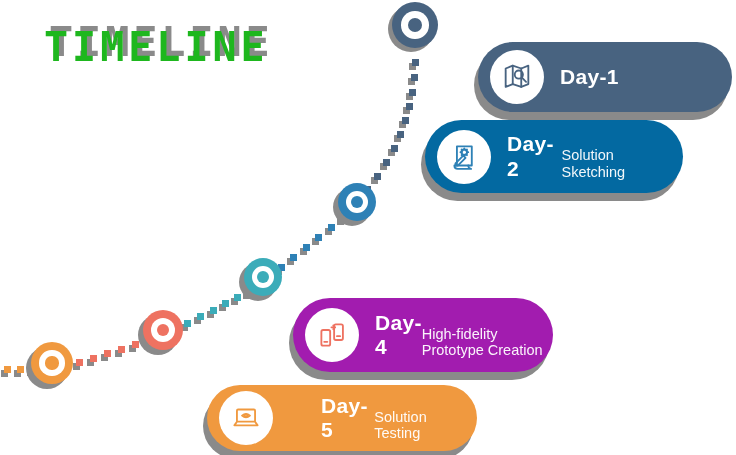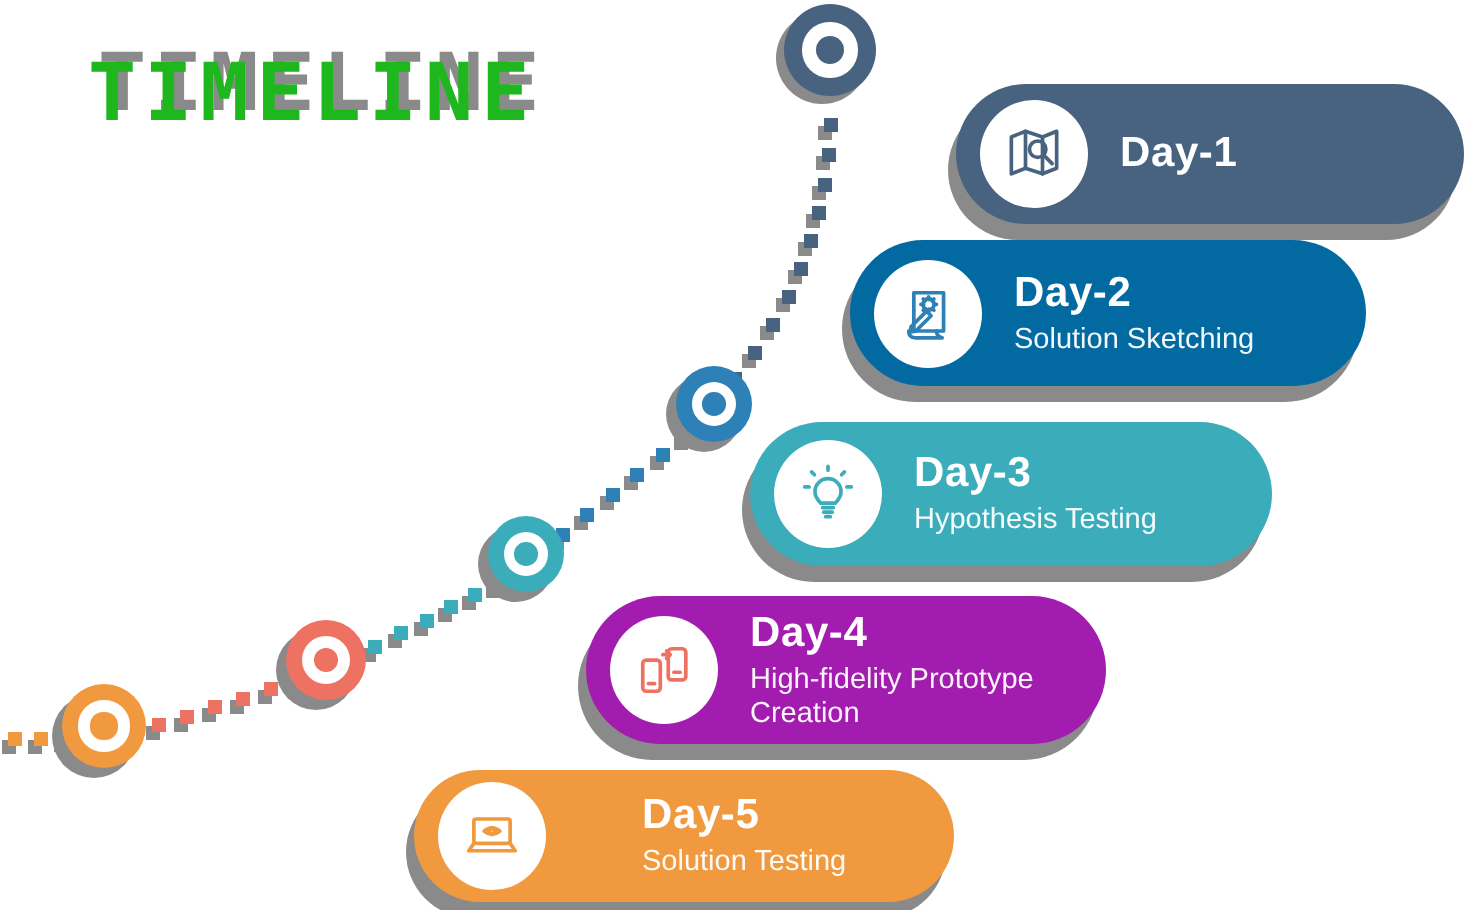--- a/index.html
+++ b/index.html
@@ -47,21 +47,21 @@
   .pill-3{left:375px;top:211px;width:261px;height:72px;}
   .pill-4{left:293px;top:298px;width:260px;height:74px;}
   .pill-5{left:207px;top:385px;width:270px;height:66px;gap:32px;}
   .icon-circle{
     flex:0 0 auto;width:54px;height:54px;margin-left:12px;
     background:#fff;border-radius:50%;
     display:flex;align-items:center;justify-content:center;
   }
   .icon-circle svg{width:34px;height:34px;stroke:currentColor;fill:none;
     stroke-width:1.3;stroke-linecap:round;stroke-linejoin:round;}
-  .texts{display:flex;flex-direction:column;margin-left:16px;margin-right:10px;line-height:1.15;}
+  .texts{display:flex;flex-direction:row;margin-left:16px;margin-right:10px;line-height:1.15;align-items:flex-end;}
   .day{font-size:21px;font-weight:bold;letter-spacing:.3px;}
   .sub{font-size:14.5px;margin-top:3px;color:rgba(255,255,255,.95);}
 </style>
 </head>
 <body>
 
 <div class="stage">
 
   <h1 class="title" style="color: rgb(30, 183, 30);">TIMELINE</h1>
 
@@ -149,33 +149,20 @@
         <path d="M12.2 5.9 v1 M12.2 10.3 v1 M9.5 8.6 h1 M14 8.6 h1 M10.3 6.7 l.7.7 M13.4 10 l.7.7 M14.1 6.7 l-.7.7 M11 10 l-.7.7"></path>
         <path d="M6 16.5 L11.5 11 l1.6 1.6 L7.6 18.1 L5.8 18.3 Z"></path>
       </svg>
     </span>
     <span class="texts">
       <span class="day">Day-2</span>
       <span class="sub">Solution Sketching</span>
     </span>
   </div>
 
-  <div class="pill pill-3" style="background: rgb(59, 172, 185);">
-    <span class="icon-circle" style="color: rgb(59, 172, 185);">
-      <svg viewBox="0 0 24 24">
-        <path d="M16.6 11.2 a4.6 4.6 0 1 0 -9.2 0 c0 1.9 1.1 3 2 4 h5.2 c.9-1 2-2.1 2-4 Z"></path>
-        <path d="M10.1 16.8 h3.8 M10.5 18.4 h3 M11.2 20 h1.6"></path>
-        <path d="M12 3.6 V2.2 M7.2 5.2 L6.2 4.2 M16.8 5.2 L17.8 4.2 M5.3 9.5 H3.8 M18.7 9.5 H20.2"></path>
-      </svg>
-    </span>
-    <span class="texts">
-      <span class="day">Day-3</span>
-      <span class="sub">Hypothesis Testing</span>
-    </span>
-  </div>
 
   <div class="pill pill-4" style="background: #a21caf;">
     <span class="icon-circle" style="color: rgb(238, 114, 97);">
       <svg viewBox="0 0 24 24">
         <rect x="4.5" y="8.5" width="6.2" height="11" rx="1.2"></rect>
         <path d="M6.5 16.8 h2.2"></path>
         <rect x="13.5" y="4.5" width="6.2" height="11" rx="1.2"></rect>
         <path d="M15.5 12.8 h2.2"></path>
         <path d="M11.6 6.6 h2.6 M14.2 6.6 l-1.3 -1.3 M14.2 6.6 l-1.3 1.3"></path>
       </svg>

